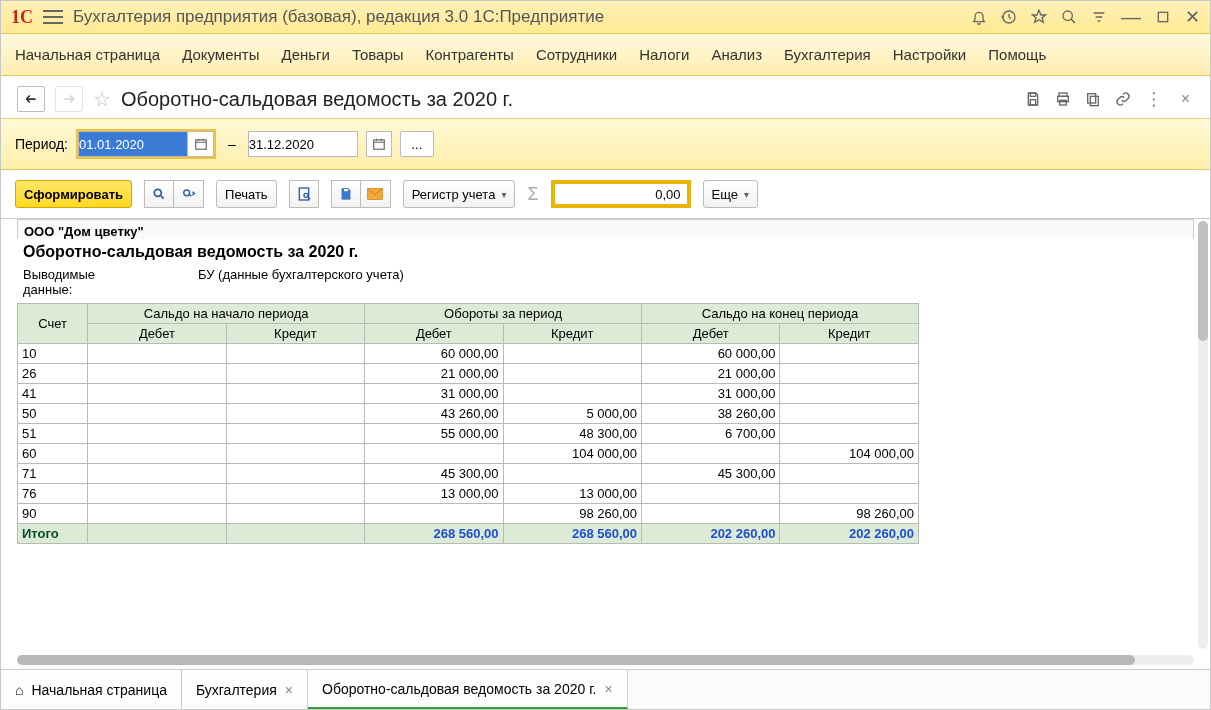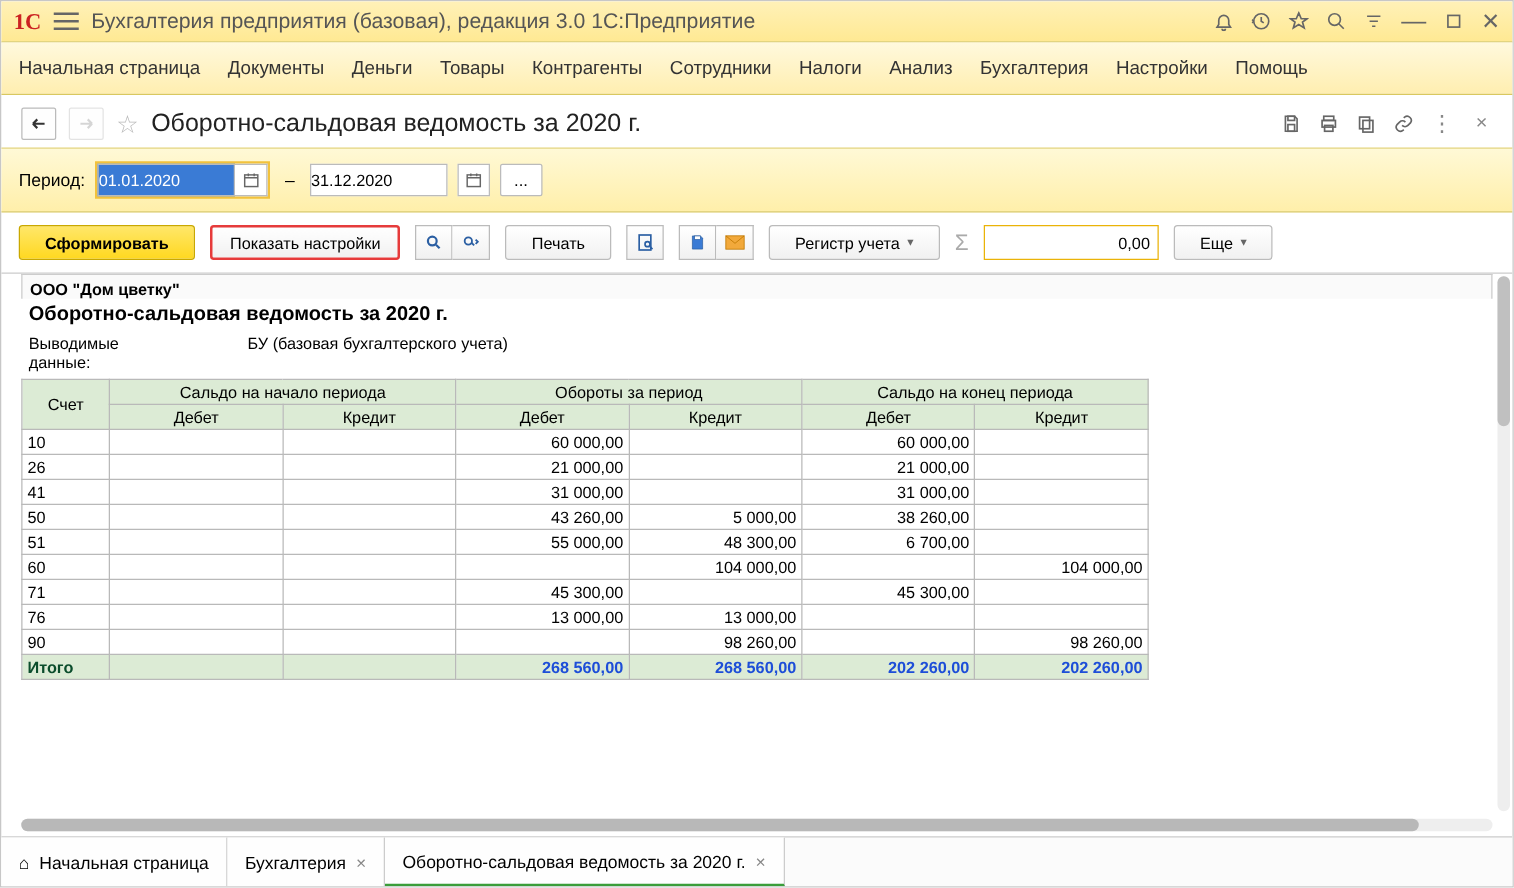--- a/index.html
+++ b/index.html
@@ -78,32 +78,32 @@
   .calbtn { width:26px; height:26px; border:1px solid #bbb; border-left:none; background:#fff; cursor:pointer; display:flex; align-items:center; justify-content:center;}
   .dash { padding:0 4px; }
   .ellipsisbtn { width:34px; height:26px; border:1px solid #bbb; background:#fff; cursor:pointer; border-radius:2px; }
   
   .actionbar {
     padding: 10px 14px;
     display:flex; align-items:center; gap:12px;
     border-bottom:1px solid #ccc;
   }
   .btn {
-    height:28px; border:1px solid #bbb; background:linear-gradient(#fff,#f1f1f1); border-radius:3px; padding:0 20px; font-size:13px; cursor:pointer;
+    height:28px; border:1px solid #bbb; background:linear-gradient(#fff,#f1f1f1); border-radius:3px; padding:0 8px; font-size:13px; cursor:pointer;
   }
   .btn-yellow { background:linear-gradient(#ffe76a,#ffd820); border-color:#c9a800; font-weight:bold; }
   .btn-highlight { border:2px solid #e63b3b; padding:0 14px; }
   .icongroup { display:flex; }
   .sqbtn {
     width:30px; height:28px; border:1px solid #bbb; background:linear-gradient(#fff,#f1f1f1); display:flex; align-items:center; justify-content:center; cursor:pointer;
   }
   .sqbtn + .sqbtn { border-left:none;}
   .dropdown-btn { display:flex; align-items:center;text-align:right; }
   .dropdown-btn .caret { margin-left:6px; font-size:10px; color:#666;}
-  .numbox { width:140px; height:28px; border:1px solid #eab308; text-align:right; padding:0 6px; font-size:13px;}
+  .numbox { width:140px; height:28px; border:4px solid #eab308; text-align:right; padding:0 6px; font-size:13px;}
   .sigma { font-size:18px; color:#aaa; }
   
   .report-wrap { flex:1; display:flex; flex-direction:column; overflow:hidden; position:relative; }
   .report-scroll { flex:1; overflow:auto; padding:0 16px 0 16px;}
   .org { padding:4px 0 0 0; border:1px solid #ccc; border-bottom:none; font-weight:bold; background:#fafafa; padding-left:6px;}
   .rep-title { font-weight:bold; font-size:16px; padding:4px 0 4px 6px;}
   .outinfo { display:flex; gap:55px; padding:2px 0 6px 6px; font-size:13px;}
   table.grid { border-collapse:collapse; width:902px; font-size:13px;}
   table.grid th, table.grid td { border:1px solid #b9b9b9; padding:2px 4px; }
   table.grid th { background:#dcebd5; font-weight:normal; text-align:center;}
@@ -235,21 +235,20 @@
     <svg width="14" height="14" viewBox="0 0 24 24" fill="none" stroke="#666" stroke-width="2">
         <rect x="3" y="5" width="18" height="16"></rect>
         <path d="M3 9h18M8 3v4M16 3v4"></path>
       </svg>
   </span>
   <button class="ellipsisbtn">...</button>
 </div>
 
 <div class="actionbar">
   <button class="btn btn-yellow">Сформировать</button>
-  <button class="btn btn-highlight">Показать настройки</button>
   <div class="icongroup">
     <span class="sqbtn">
         <svg width="14" height="14" viewBox="0 0 24 24" fill="none" stroke="#2b5fa3" stroke-width="3">
           <circle cx="10" cy="10" r="6"></circle>
           <path d="M20 20l-5-5"></path>
         </svg>
       </span>
     <span class="sqbtn">
         <svg width="16" height="14" viewBox="0 0 24 24" fill="none" stroke="#2b5fa3" stroke-width="2.5">
           <circle cx="8" cy="10" r="5"></circle>
@@ -291,21 +290,21 @@
       <span class="caret">▾</span>
     </button>
 </div>
 
 <div class="report-wrap">
   <div class="report-scroll">
     <div class="org">ООО "Дом цветку"</div>
     <div class="rep-title">Оборотно-сальдовая ведомость за 2020 г.</div>
     <div class="outinfo">
       <span style="width:120px;">Выводимые данные:</span>
-      <span>БУ (базовая бухгалтерского учета)</span>
+      <span>БУ (данные бухгалтерского учета)</span>
     </div>
     <table class="grid">
       <thead>
         <tr>
           <th rowspan="2" style="width:70px;">Счет</th>
           <th colspan="2">Сальдо на начало периода</th>
           <th colspan="2">Обороты за период</th>
           <th colspan="2">Сальдо на конец периода</th>
         </tr>
         <tr>

